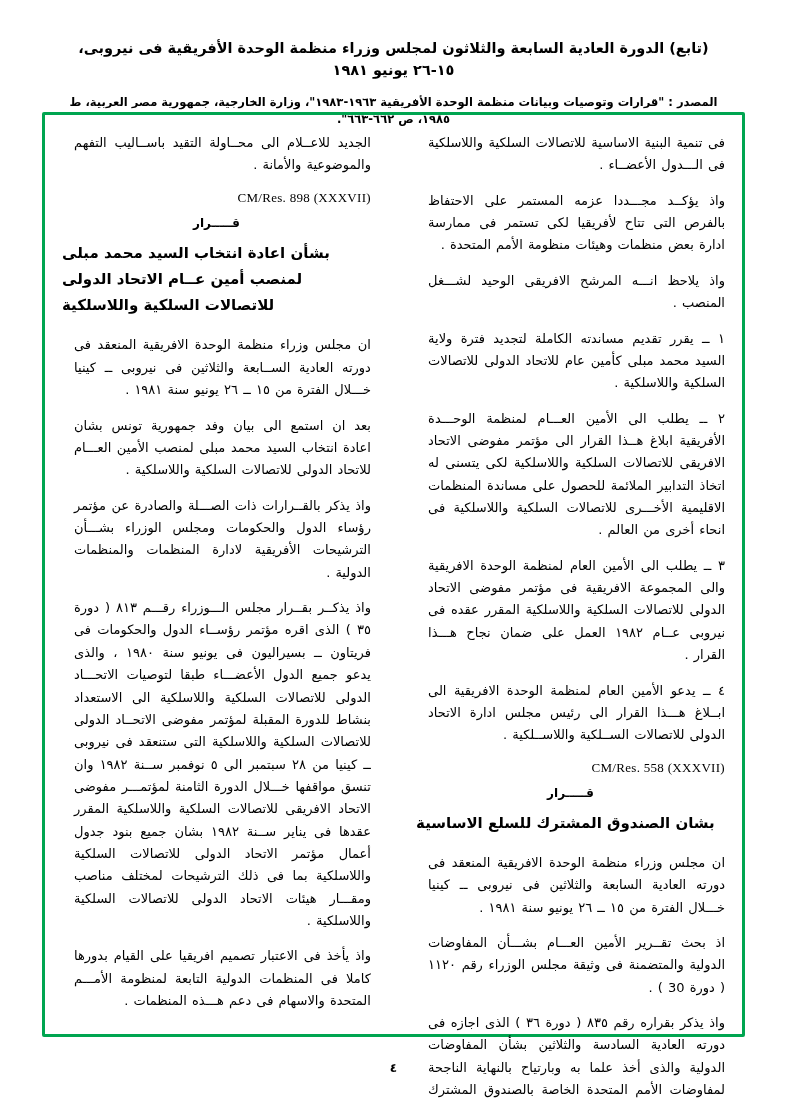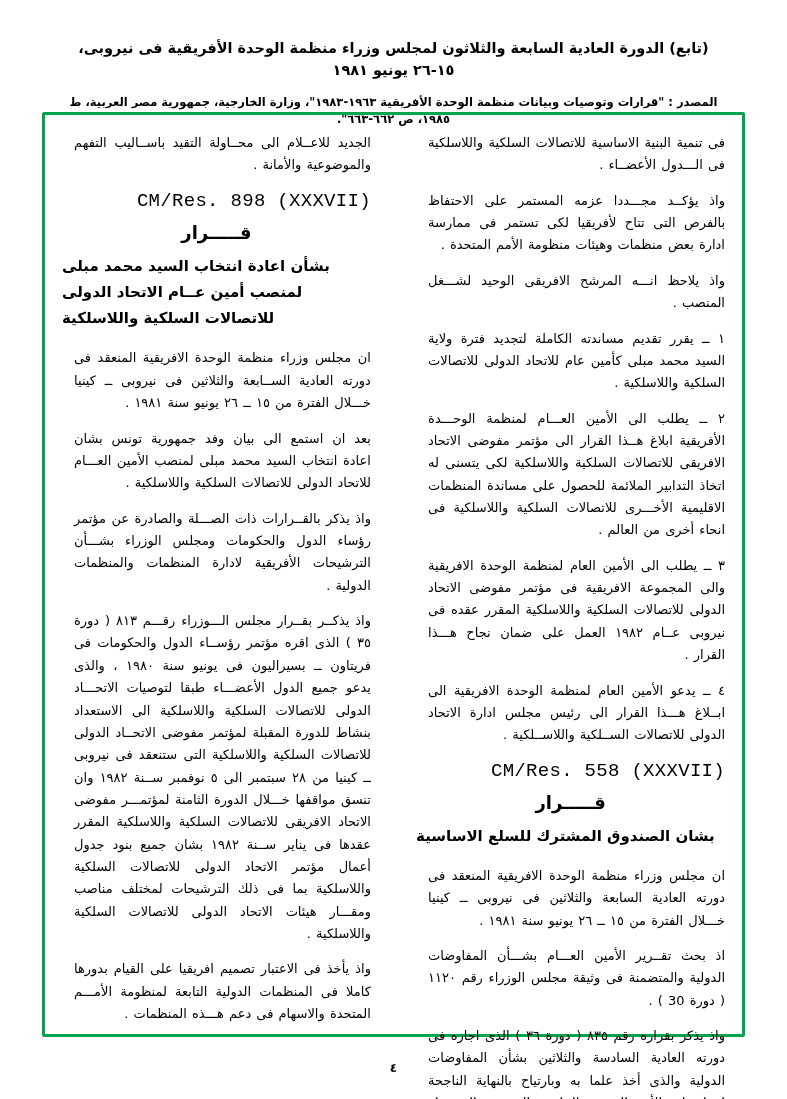--- a/index.html
+++ b/index.html
@@ -79,31 +79,31 @@
     line-height: 1.72;
     text-align: justify;
     text-align-last: right;
     direction: rtl;
     word-spacing: 1px;
   }
   p.para.first { margin-top: 2px; }
 
   .res-code {
     margin: 8px 0 10px 0;
-    font-size: 19px;
+    font-size: 13px;
     direction: ltr;
     text-align: right;
-    font-family: Liberation Mono, monospace;
+    font-family: Liberation Serif, serif;
     letter-spacing: 0.3px;
   }
 
   .qarar {
     margin: 4px 0 10px 0;
     text-align: center;
-    font-size: 18px;
+    font-size: 12px;
     font-weight: bold;
     letter-spacing: 3px;
   }
   .res-title {
     margin: 0 0 16px 0;
     text-align: left;
     font-size: 15px;
     font-weight: bold;
     line-height: 1.75;
   }

